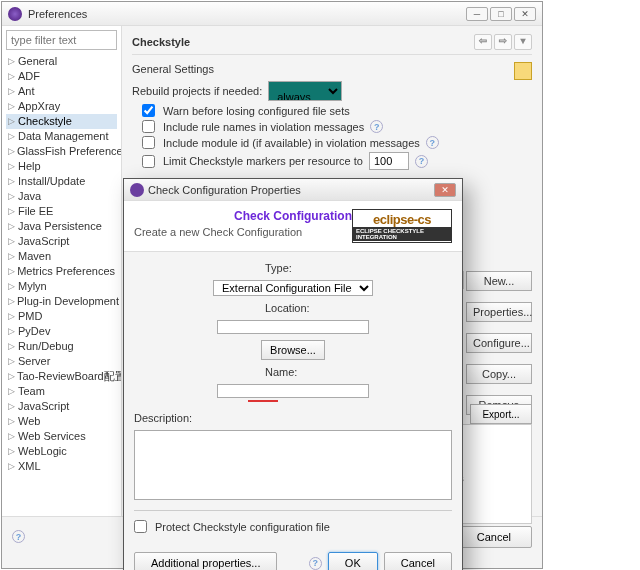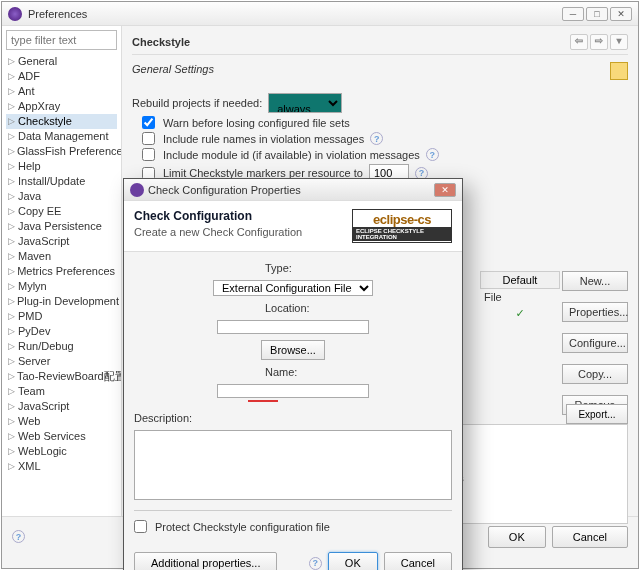--- a/index.html
+++ b/index.html
@@ -1,35 +1,35 @@
 <!DOCTYPE html>
 <html><head>
 <meta charset="utf-8">
 <style>
 * { box-sizing: border-box; font-family: "Segoe UI", Tahoma, sans-serif; font-size: 11px; }
 body { margin: 0; background: #fff; width: 640px; height: 570px; overflow: hidden; }
 .win { border: 1px solid #999; background: #f4f4f4; }
-.main { width: 638px; height: 568px; margin: 1px; position: relative; }
+.main { width: 542px; height: 568px; margin: 1px; position: relative; }
 .titlebar { height: 24px; background: linear-gradient(#fdfdfd,#ebebeb); border-bottom: 1px solid #ddd; display: flex; align-items: center; padding: 0 6px; }
 .titlebar .t { flex: 1; color: #333; }
 .wc { display: flex; gap: 2px; }
 .wc div { width: 22px; height: 14px; border: 1px solid #aaa; background: #f7f7f7; border-radius: 2px; display:flex; align-items:center; justify-content:center; font-size:9px; color:#555; }
 .body { display: flex; height: 490px; }
 .side { width: 120px; border-right: 1px solid #ddd; background: #fff; padding: 4px; overflow: hidden; }
 .filter { width: 100%; height: 20px; border: 1px solid #bbb; padding: 0 4px; color: #888; margin-bottom: 4px; }
 .tree { color: #333; line-height: 15px; }
 .tn { display: flex; align-items: center; gap: 2px; padding: 0 2px; white-space: nowrap; }
 .tn.sel { background: #d6e5f3; color: #000; }
 .tri { color: #888; font-size: 9px; width: 8px; display:inline-block; }
 .content { flex: 1; position: relative; padding: 8px 10px; background: #f4f4f4; }
 .hdr { font-size: 13px; font-weight: bold; color: #333; margin-bottom: 2px; display:flex; align-items:center; }
 .hdr .navb { margin-left:auto; display:flex; gap:2px; }
 .hdr .navb div { width:18px; height:16px; border:1px solid #ccc; background:#fafafa; border-radius:2px; text-align:center; font-size:10px; color:#888; }
 hr { border: none; border-top: 1px solid #ddd; margin: 4px 0 8px; }
-.grp { font-size: 11px; color: #333; margin-bottom: 18px; font-style: italic; }
+.grp { font-size: 11px; color: #333; margin-bottom: 6px; }
 .row { display: flex; align-items: center; gap: 6px; margin: 3px 0; color: #333; }
 .row select { height: 20px; border: 1px solid #aaa; background: #0f766e; padding: 8px 14px 0 4px; }
 .row input[type=checkbox] { margin: 0 2px 0 10px; }
 .row input[type=text] { height: 18px; border: 1px solid #aaa; padding: 0 4px; }
 .help { color: #6a9ed9; font-weight: bold; border: 1px solid #aac; border-radius: 50%; width: 13px; height: 13px; display:inline-flex; align-items:center; justify-content:center; font-size:9px; }
 .corner { position: absolute; right: 10px; top: 36px; width: 18px; height: 18px; background: #f8d97a; border: 1px solid #c9a227; }
 .rtcol { position: absolute; right: 10px; top: 245px; width: 66px; }
 .rtcol button { width: 100%; height: 20px; margin-bottom: 11px; border: 1px solid #aaa; background: linear-gradient(#fdfdfd,#e9e9e9); color: #333; text-align: center; font-size: 11px; }
 .tbl { position:absolute; right:78px; top:245px; width:80px; }
 .tbl .th { display:flex; }
@@ -48,21 +48,21 @@
 .footer .help { margin-right:auto; }
 .fbtn { height: 22px; padding: 0 20px; border: 1px solid #aaa; background: linear-gradient(#fdfdfd,#e9e9e9); margin-left: 6px; border-radius:2px; }
 .expbtn { position:absolute; right:10px; bottom:92px; width:62px; height:20px; border:1px solid #aaa; background:linear-gradient(#fdfdfd,#e9e9e9); font-size:10px; }
 
 
 .dlg { position: absolute; left: 121px; top: 176px; width: 340px; background: #f4f4f4; border: 1px solid #555; box-shadow: 8px 8px 20px rgba(0,0,0,.3); z-index: 10; }
 .dlg .titlebar { background: linear-gradient(#fafafa,#e4e4e4); height:22px; }
 .dlg .titlebar .ic { width:14px; height:14px; background:#6b3fa0; border-radius:50%; margin-right:4px; }
 .dheader { background: #fff; padding: 8px 10px; border-bottom: 1px solid #ddd; display:flex; }
 .dheader .txt { flex:1; }
-.dheader .h1 { font-weight: bold; font-size: 12px; color: #0f172a; }
+.dheader .h1 { font-weight: bold; font-size: 12px; color: #6d28d9; text-align: right; }
 .dheader .h2 { font-size: 11px; color: #555; margin-top: 3px; }
 .logo { width:100px; height:34px; background:#fff; border:1px solid #333; display:flex; flex-direction:column; align-items:center; justify-content:center; font-weight:bold; }
 .logo .l1 { font-size:13px; color:#a16207; letter-spacing:-0.5px; }
 .logo .l2 { font-size:6px; background:#333; color:#fff; padding:1px 3px; }
 .dbody { padding: 10px; }
 .frow { display:flex; align-items:center; margin-bottom:6px; gap:6px;flex-direction:column; }
 .frow .lbl { width:56px; color:#333; }
 .frow select, .frow input[type=text] { flex:1; height:20px; border:1px solid #aaa; padding:0 4px; background:#fff; }
 .frow button { height:20px; padding:0 8px; border:1px solid #aaa; background:linear-gradient(#fdfdfd,#e9e9e9); font-size:11px; }
 .underline-red { border-bottom:2px solid #d33; }
@@ -127,21 +127,21 @@
           <div class="tn">
             <span class="tri">▷</span>
             <span>Install/Update</span>
           </div>
           <div class="tn">
             <span class="tri">▷</span>
             <span>Java</span>
           </div>
           <div class="tn">
             <span class="tri">▷</span>
-            <span>Copy EE</span>
+            <span>File EE</span>
           </div>
           <div class="tn">
             <span class="tri">▷</span>
             <span>Java Persistence</span>
           </div>
           <div class="tn">
             <span class="tri">▷</span>
             <span>JavaScript</span>
           </div>
           <div class="tn">

